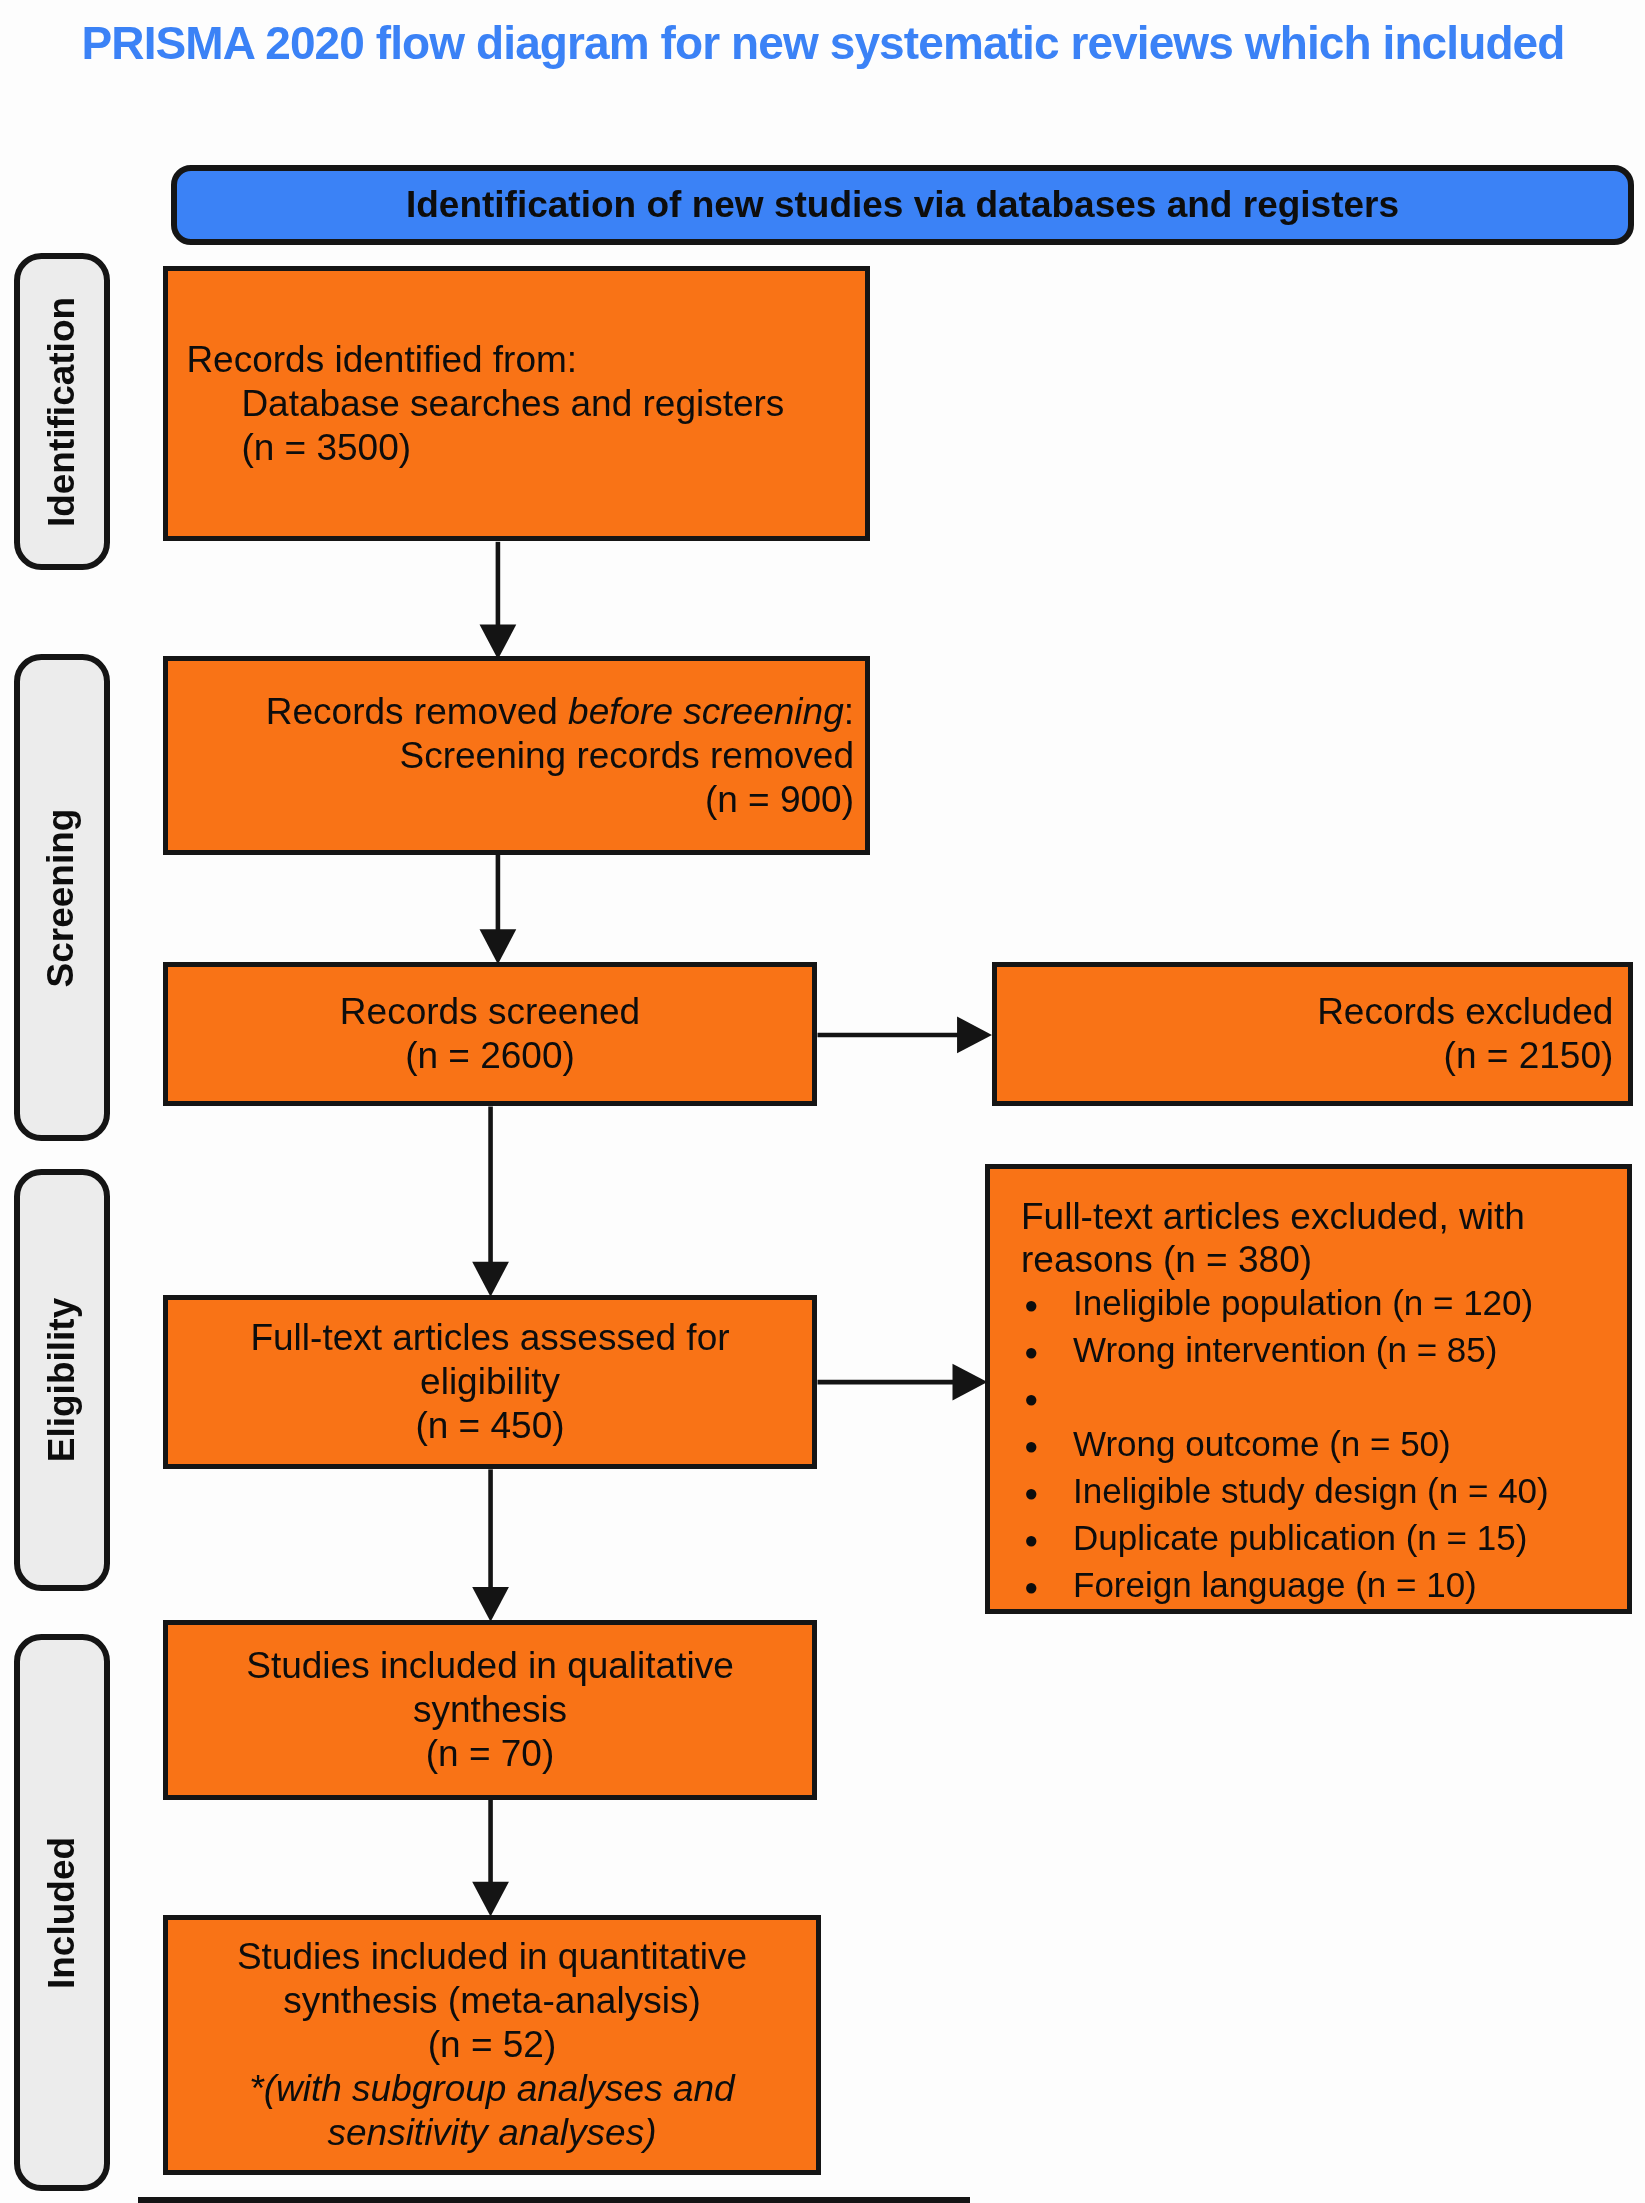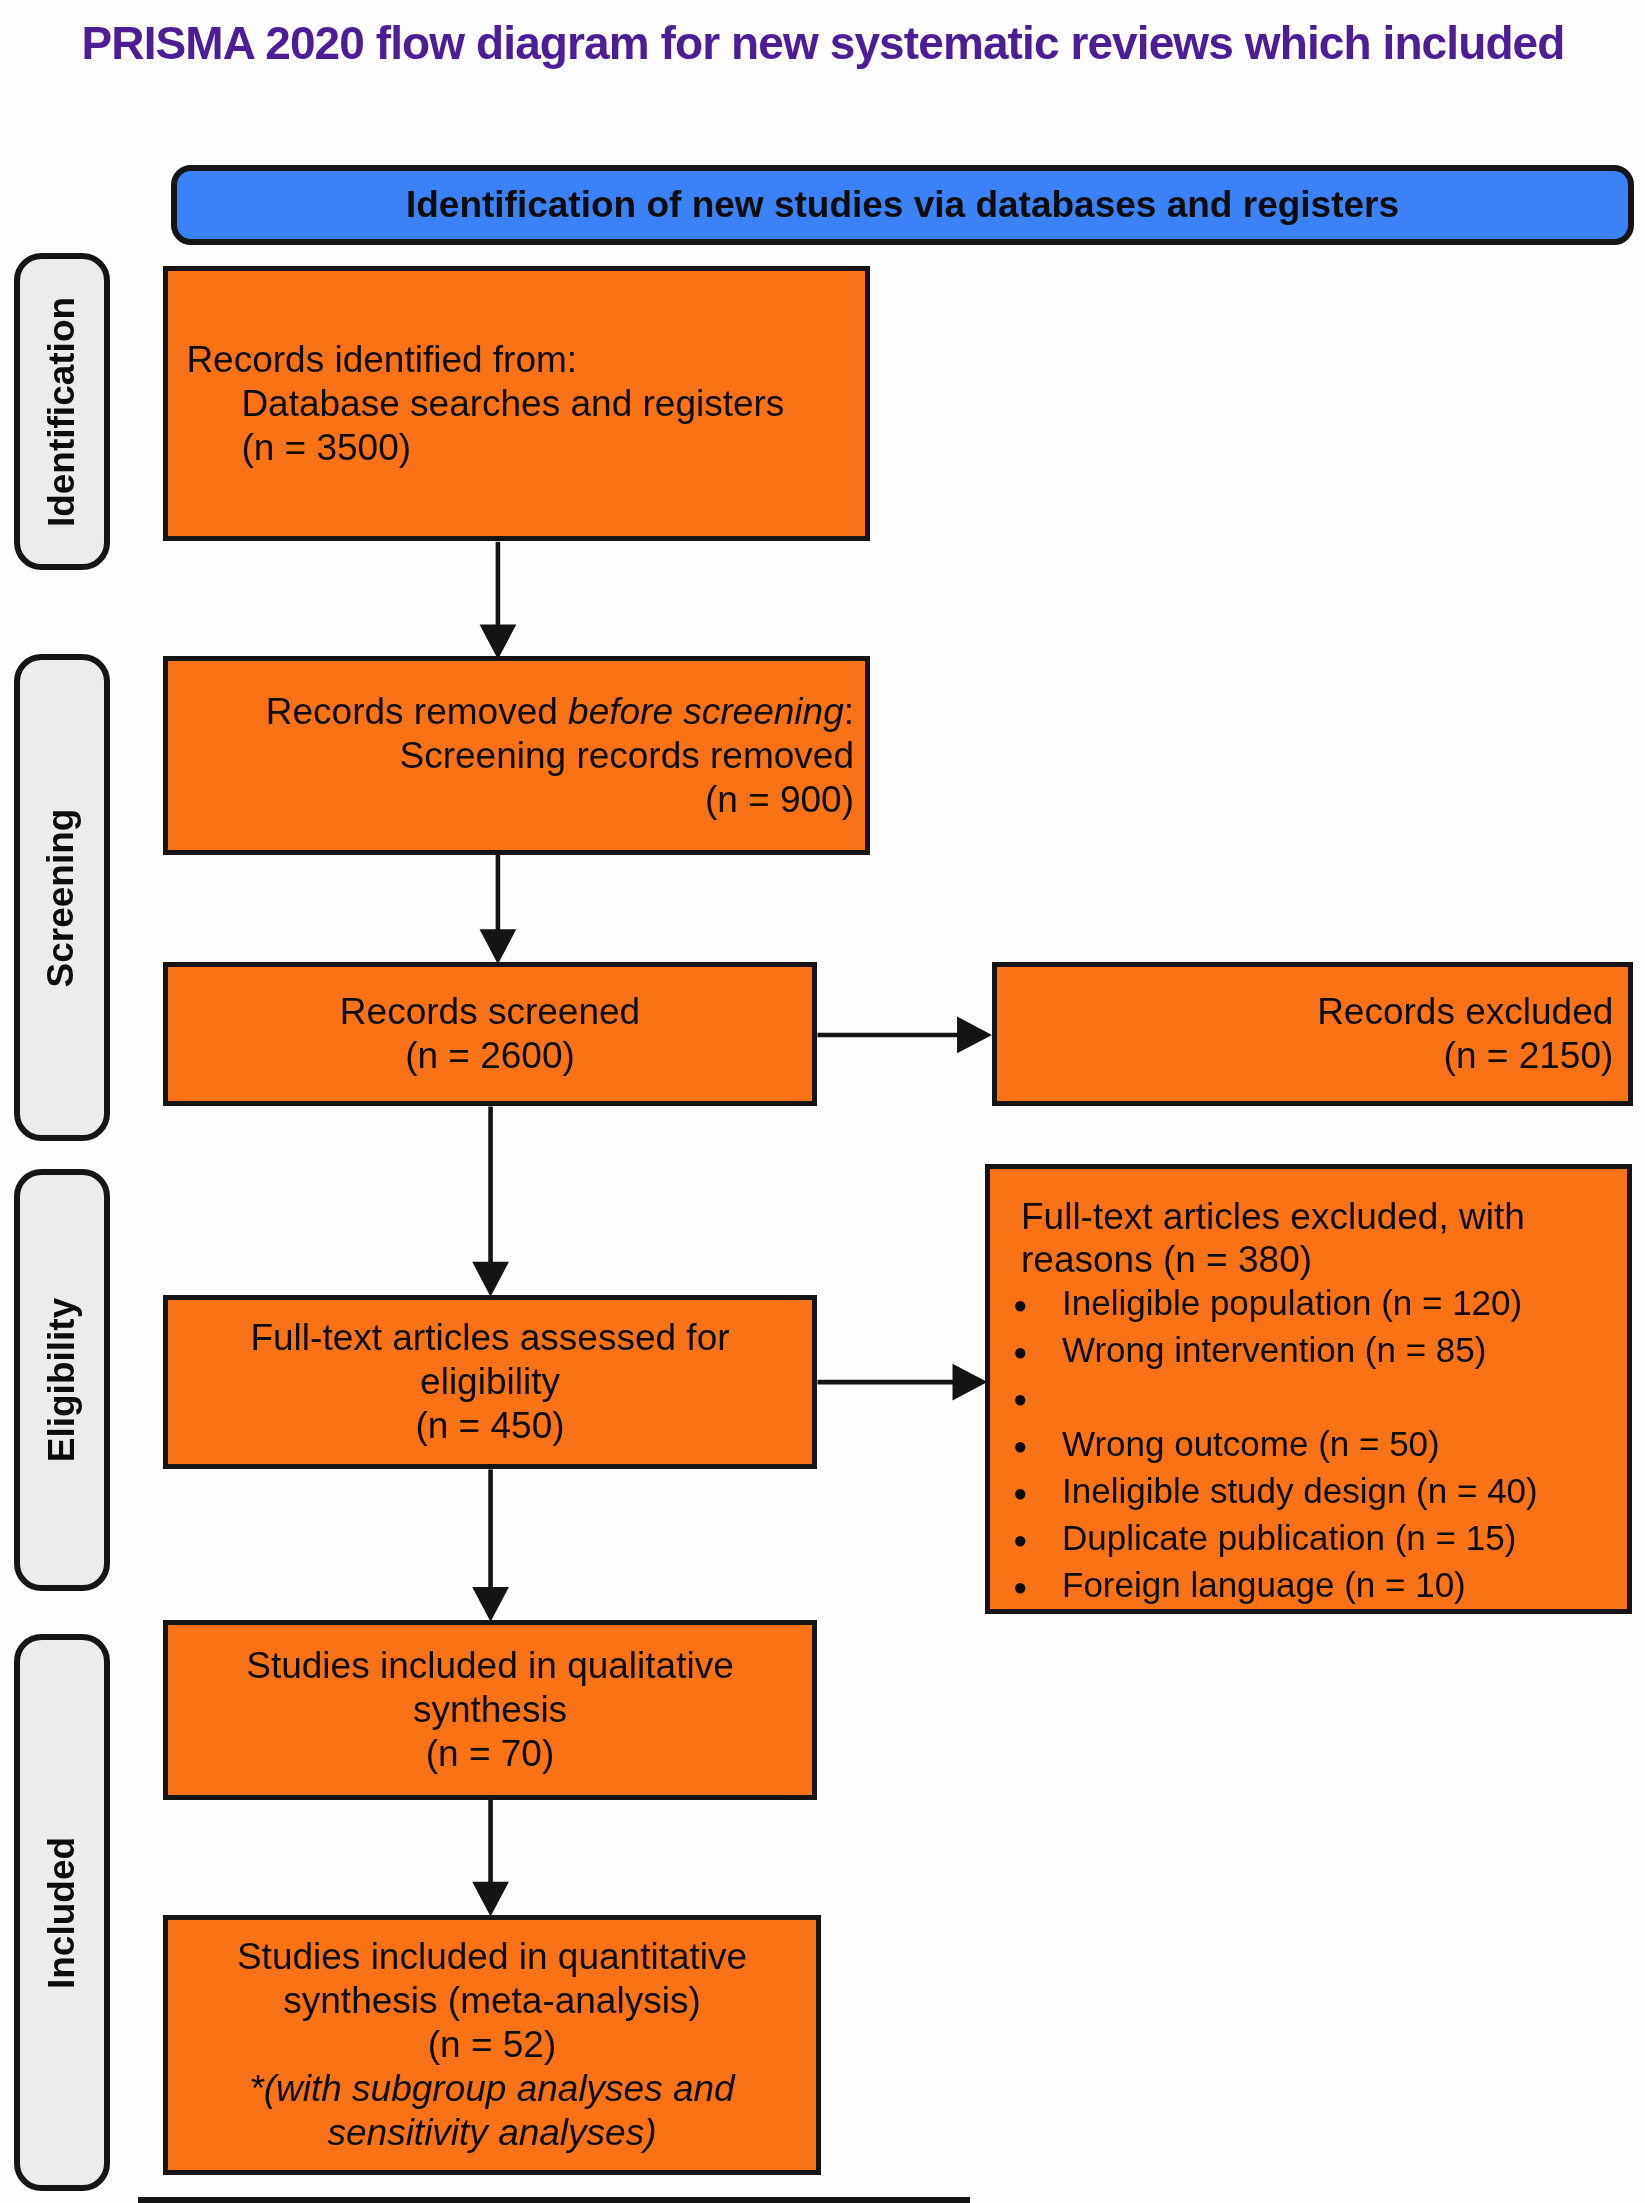--- a/index.html
+++ b/index.html
@@ -5,21 +5,21 @@
   html,body{margin:0;padding:0;background:#ffffff;}
   #page{
     position:relative;width:1646px;height:2204px;overflow:hidden;
     background:#fdfdfd;color:#141414;
     font-family:"Liberation Sans","DejaVu Sans",sans-serif;
   }
   
   .title{
     position:absolute;left:0;top:14.7px;width:1646px;
     text-align:center;font-weight:bold;font-size:46px;line-height:57px;
-    letter-spacing:-0.9px;color:#4c1d95;
+    letter-spacing:-0.9px;color:#3b82f6;
   }
   .title .line{display:block;}
   
   .banner{
     position:absolute;left:171px;top:165px;width:1463px;height:80px;
     box-sizing:border-box;background:#3b82f6;border:6.4px solid #151515;border-radius:20px;
     display:flex;align-items:center;justify-content:center;
     font-weight:bold;font-size:37px;color:#0d0d0d;
   }
   
@@ -54,21 +54,21 @@
   #box-excluded{left:992px;top:962px;width:641px;height:144px;align-items:flex-end;}
   #box-assessed{left:163px;top:1295px;width:654px;height:174px;}
   #box-qualitative{left:163px;top:1620px;width:654px;height:180px;}
   #box-quantitative{left:163px;top:1915px;width:658px;height:260px;}
   
   #box-reasons{
     left:985px;top:1164px;width:647px;height:450px;
     justify-content:flex-start;padding-top:26px;line-height:43px;
   }
   #box-reasons .hdr{display:block;padding-left:31px;}
-  .reason-item{display:flex;align-items:flex-start;padding-left:23px;font-size:35px;}
+  .reason-item{display:flex;align-items:flex-start;padding-left:34px;font-size:35px;}
   .reason-item .bullet{width:49px;flex:0 0 49px;}
   .reason-item .bullet::before{content:"\25CF";font-size:24px;position:relative;top:-1.8px;}
   
   #arrows{position:absolute;left:0;top:0;pointer-events:none;}
   
   .edge-artifact{position:absolute;left:138px;top:2197px;width:832px;height:7.3px;background:#141414;}
 </style>
 </head>
 <body>
 

